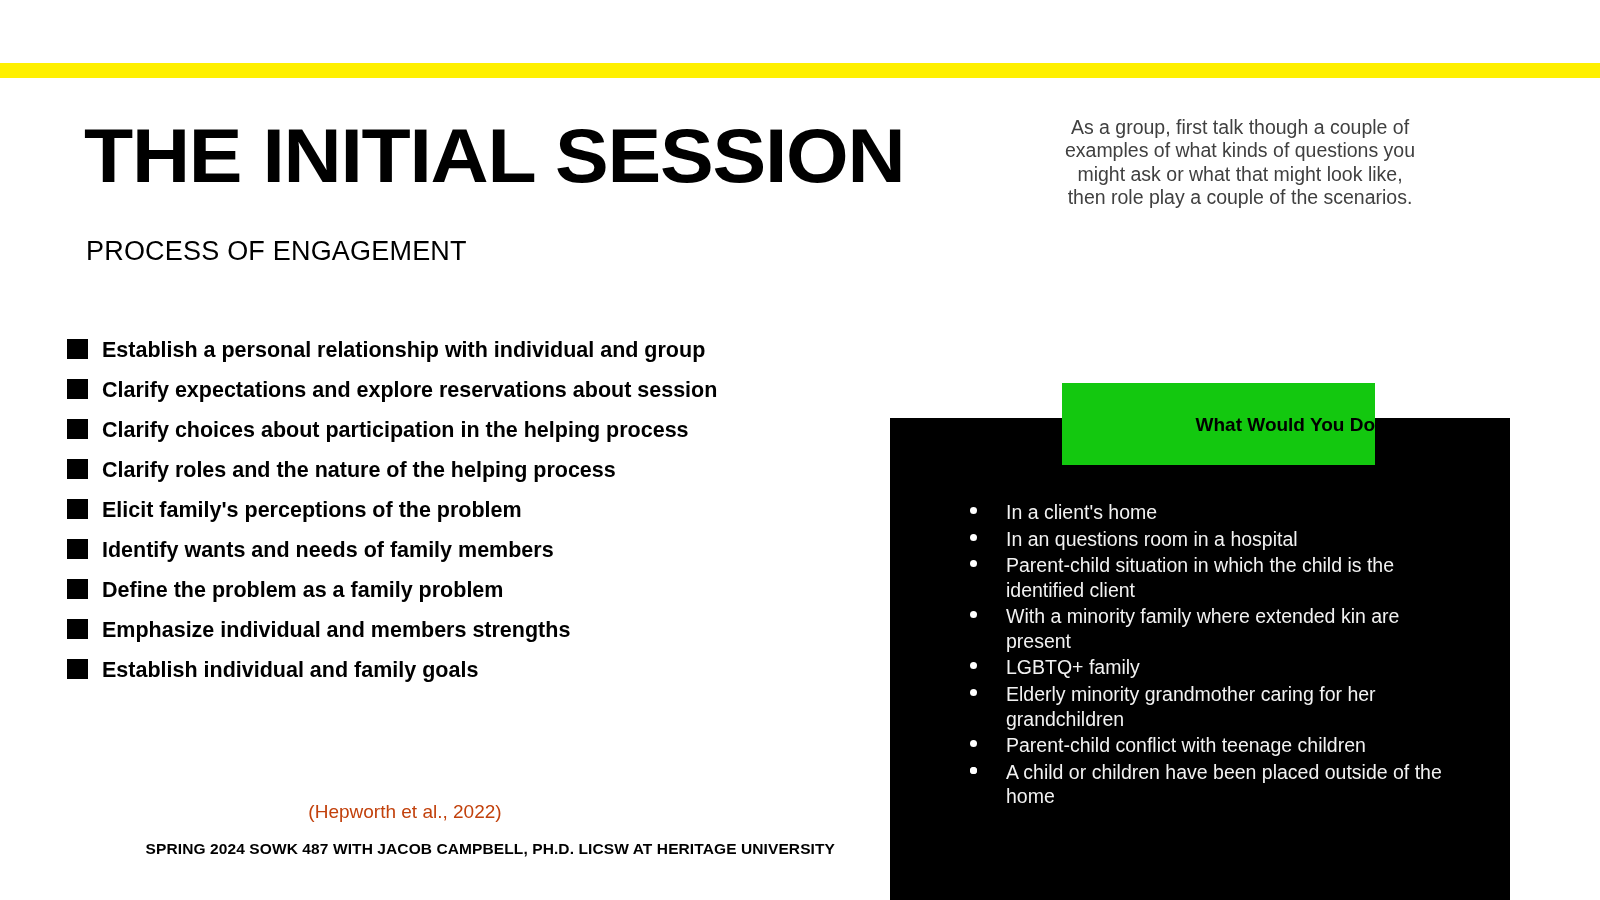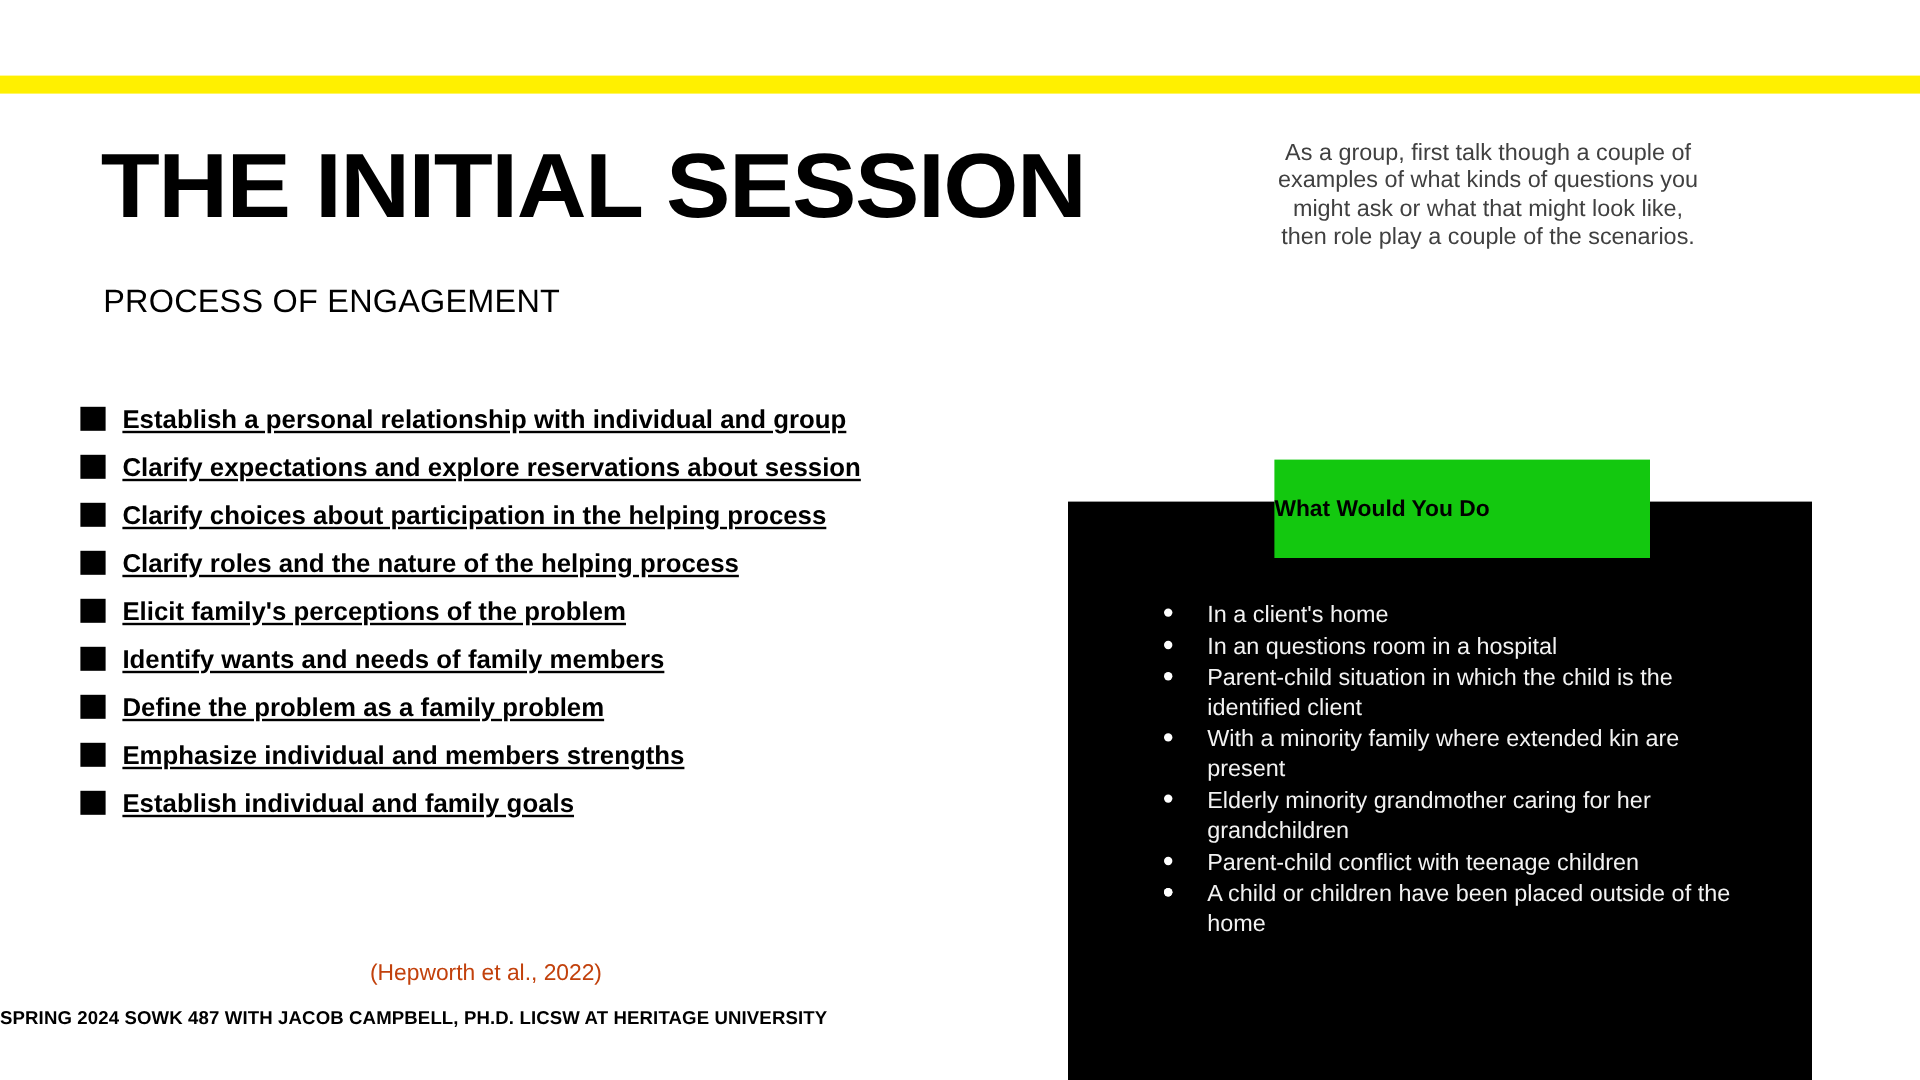--- a/index.html
+++ b/index.html
@@ -81,21 +81,20 @@
   }
   .process-item {
     position: relative;
     padding-left: 36px;
     margin-bottom: 18.5px;
     font-size: 21.5px;
     font-weight: 700;
     line-height: 1.0;
     color: #000000;
     white-space: nowrap;
-    text-decoration: underline;
   }
   .process-item .sq {
     position: absolute;
     left: 1px;
     top: -1px;
     width: 21px;
     height: 20px;
     background: #000000;
   }
 
@@ -107,21 +106,21 @@
     width: 810px;
     text-align: center;
     font-size: 19px;
     color: #c2410c;
   }
   .footer {
     position: absolute;
     left: 0px;
     top: 840px;
     width: 835px;
-    text-align: left;
+    text-align: right;
     font-size: 15.5px;
     font-weight: 700;
     letter-spacing: 0.1px;
     color: #000000;
     white-space: nowrap;
   }
 
   
   .scenario-panel {
     position: absolute;
@@ -165,21 +164,21 @@
     top: 383px;
     width: 313px;
     height: 82px;
     background: #13c80f;
   }
   .green-tab-label {
     position: absolute;
     left: 0;
     right: 0;
     top: 31px;
-    text-align: left;
+    text-align: right;
     font-size: 19px;
     font-weight: 700;
     color: #000000;
   }
 </style>
 </head>
 <body>
 
 <div class="slide">
 
@@ -204,20 +203,21 @@
 
   <div class="citation">(Hepworth et al., 2022)</div>
   <div class="footer">SPRING 2024 SOWK 487 WITH JACOB CAMPBELL, PH.D. LICSW  AT HERITAGE UNIVERSITY</div>
 
   <div class="scenario-panel"></div>
   <ul class="scenario-list">
       <li class="scenario-item"><span class="dot"></span><span>In a client's home</span></li>
       <li class="scenario-item"><span class="dot"></span><span>In an questions room in a hospital</span></li>
       <li class="scenario-item"><span class="dot"></span><span>Parent-child situation in which the child is the identified client</span></li>
       <li class="scenario-item"><span class="dot"></span><span>With a minority family where extended kin are present</span></li>
+      <li class="scenario-item"><span class="dot"></span><span>LGBTQ+ family</span></li>
       <li class="scenario-item"><span class="dot"></span><span>Elderly minority grandmother caring for her grandchildren</span></li>
       <li class="scenario-item"><span class="dot"></span><span>Parent-child conflict with teenage children</span></li>
       <li class="scenario-item"><span class="dot"></span></li>
       <li class="scenario-item"><span class="dot"></span><span>A child or children have been placed outside of the home</span></li>
     </ul>
 
   <div class="green-tab">
     <div class="green-tab-label">What Would You Do</div>
   </div>
 

